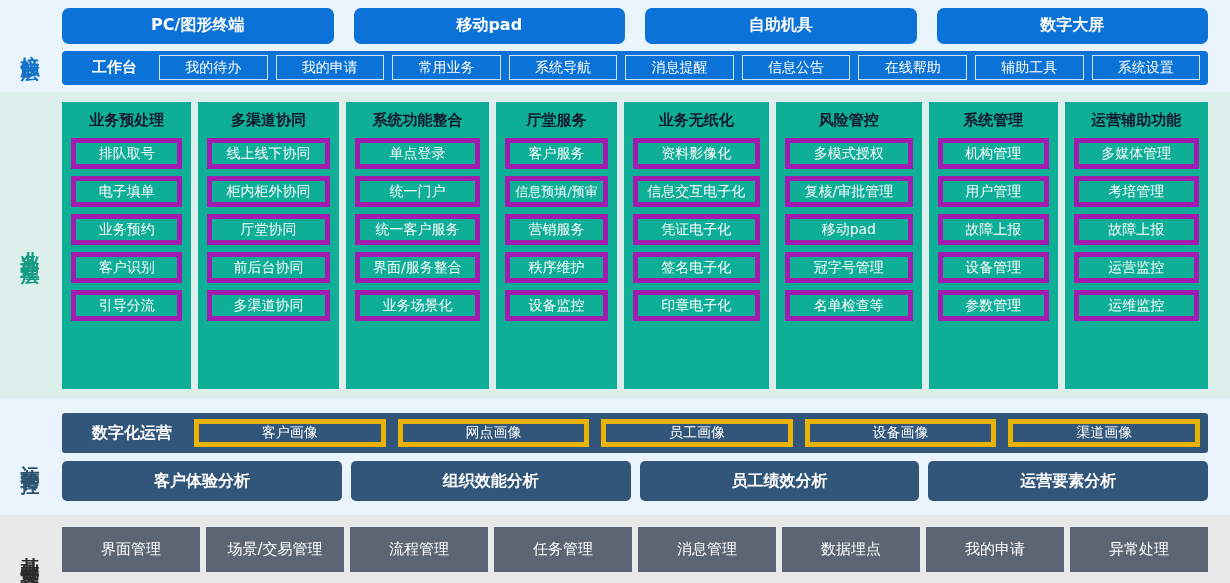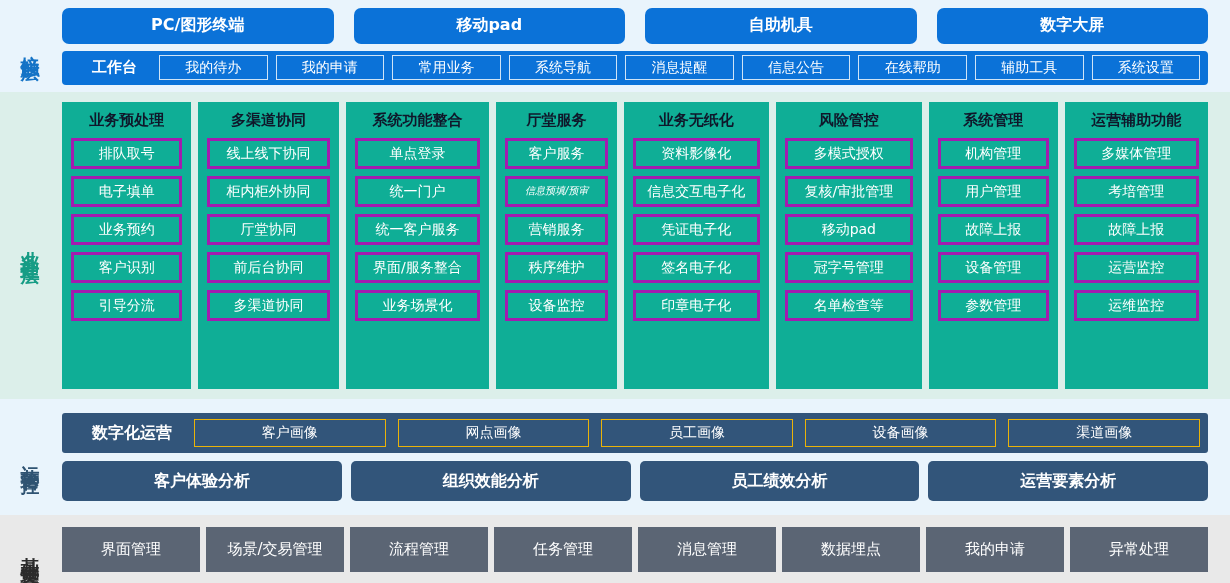--- a/index.html
+++ b/index.html
@@ -67,44 +67,44 @@
     background: #0FAE96;
     display: flex; flex-direction: column;
     padding: 6px 9px 10px 9px;
   }
   .biz-col-title {
     color: #0f172a; font-size: 15px; font-weight: bold;
     text-align: center; padding: 3px 0 8px 0; white-space: nowrap;
   }
   .biz-items { display: flex; flex-direction: column; gap: 7px; flex: 1; }
   .biz-item {
-    border: 3px solid #a21caf; color: #fff; font-size: 14px;
+    border: 5px solid #a21caf; color: #fff; font-size: 14px;
     height: 31px; display: flex; align-items: center; justify-content: center;
     text-align: center; line-height: 1.08; white-space: nowrap;
   }
-  .biz-item.two-line { white-space: normal; line-height: 1.02; font-size: 10px; font-style: italic; }
+  .biz-item.two-line { white-space: normal; line-height: 1.02; font-size: 13px; }
 
   
   .layer-ops {
     background: #E9F4FC;
     height: 116px; flex: 0 0 116px;
     display: flex; align-items: center;
   }
   .layer-ops .side-label { color: #2F5372; }
   .ops-body { flex: 1; padding: 4px 22px 4px 2px; display: flex; flex-direction: column; gap: 8px; }
   .ops-top {
     background: #32557A; border-radius: 3px; height: 40px;
     display: flex; align-items: center; padding: 0 8px; gap: 12px;
   }
   .ops-top-title {
     color: #fff; font-size: 16px; font-weight: bold;
     padding: 0 10px 0 22px; white-space: nowrap;
   }
   .ops-chip {
-    flex: 1; height: 28px; border: 1px solid #eab308;
+    flex: 1; height: 28px; border: 5px solid #eab308;
     color: #fff; font-size: 14px;
     display: flex; align-items: center; justify-content: center;
   }
   .ops-bottom { display: flex; gap: 9px; align-items: flex-end; }
   .ops-big {
     flex: 1; height: 40px; border-radius: 5px; background: #32557A;
     color: #fff; font-size: 16px; font-weight: bold;
     display: flex; align-items: center; justify-content: center;
   }
 

